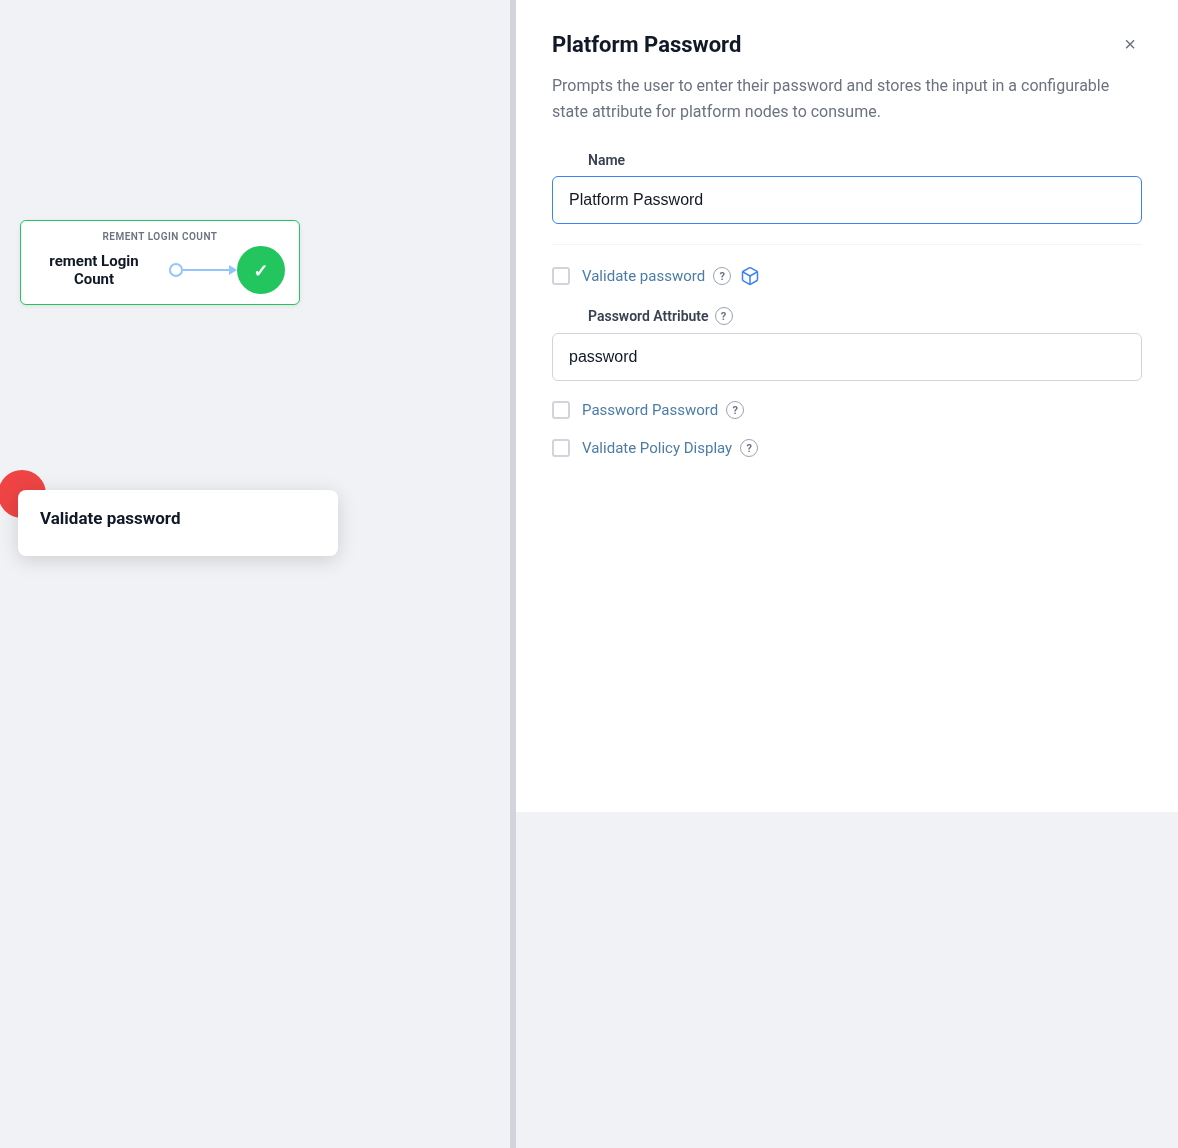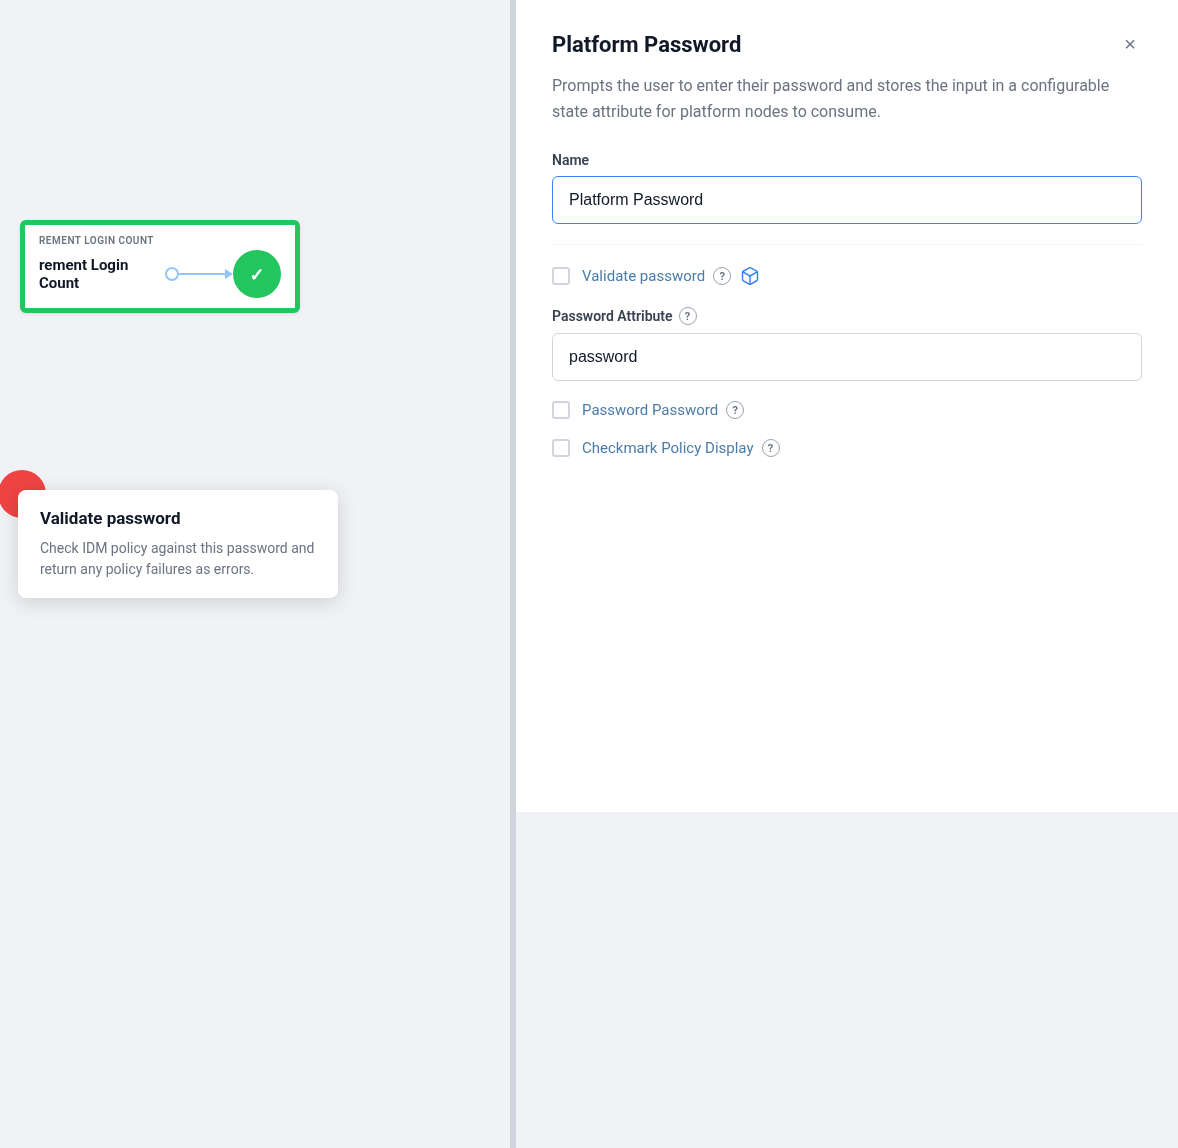--- a/index.html
+++ b/index.html
@@ -39,25 +39,26 @@
       overflow-y: auto;
       position: relative;
     }
 
     
     .node-increment {
       position: absolute;
       top: 220px;
       left: 20px;
       background: #ffffff;
-      border: 5px solid #22c55e;
+      border: 1px solid #22c55e;
       border-radius: 6px;
       padding: 10px 14px;
       width: 280px;
       box-shadow: 0 1px 4px rgba(0,0,0,0.08);
+      text-align: center;
     }
 
     .node-label-small {
       font-size: 10px;
       color: #6b7280;
       font-weight: 600;
       text-transform: uppercase;
       letter-spacing: 0.5px;
       margin-bottom: 4px;
     }
@@ -195,20 +196,21 @@
     }
 
     .field-label {
       font-size: 14px;
       font-weight: 600;
       color: #374151;
       margin-bottom: 8px;
       display: flex;
       align-items: center;
       gap: 6px;
+      margin-left: 36px;
     }
 
     .text-input {
       width: 100%;
       border: 1.5px solid #3b82f6;
       border-radius: 6px;
       padding: 14px 16px;
       font-size: 16px;
       color: #111827;
       outline: none;
@@ -297,21 +299,20 @@
         <div class="arrow-head"></div>
       </div>
       <div class="green-circle">✓</div>
     </div>
   </div>
 
   <div class="red-circle"></div>
 
   <div class="tooltip-box">
     <div class="tooltip-title">Validate password</div>
-    <div class="tooltip-desc">Check IDM policy against this password and return any policy failures as errors.</div>
   </div>
 
 </div>
 
 <div class="divider"></div>
 
 <div class="right-panel">
 
   <div class="panel-header">
     <div class="panel-title">Platform Password</div>
@@ -355,18 +356,18 @@
     <div class="checkbox-custom"></div>
     <label class="checkbox-label">
       <span>Password Password</span>
       <span class="help-icon">?</span>
     </label>
   </div>
 
   <div class="checkbox-row">
     <div class="checkbox-custom"></div>
     <label class="checkbox-label">
-      <span>Checkmark Policy Display</span>
+      <span>Validate Policy Display</span>
       <span class="help-icon">?</span>
     </label>
   </div>
 
 </div>
 
 </body></html>

